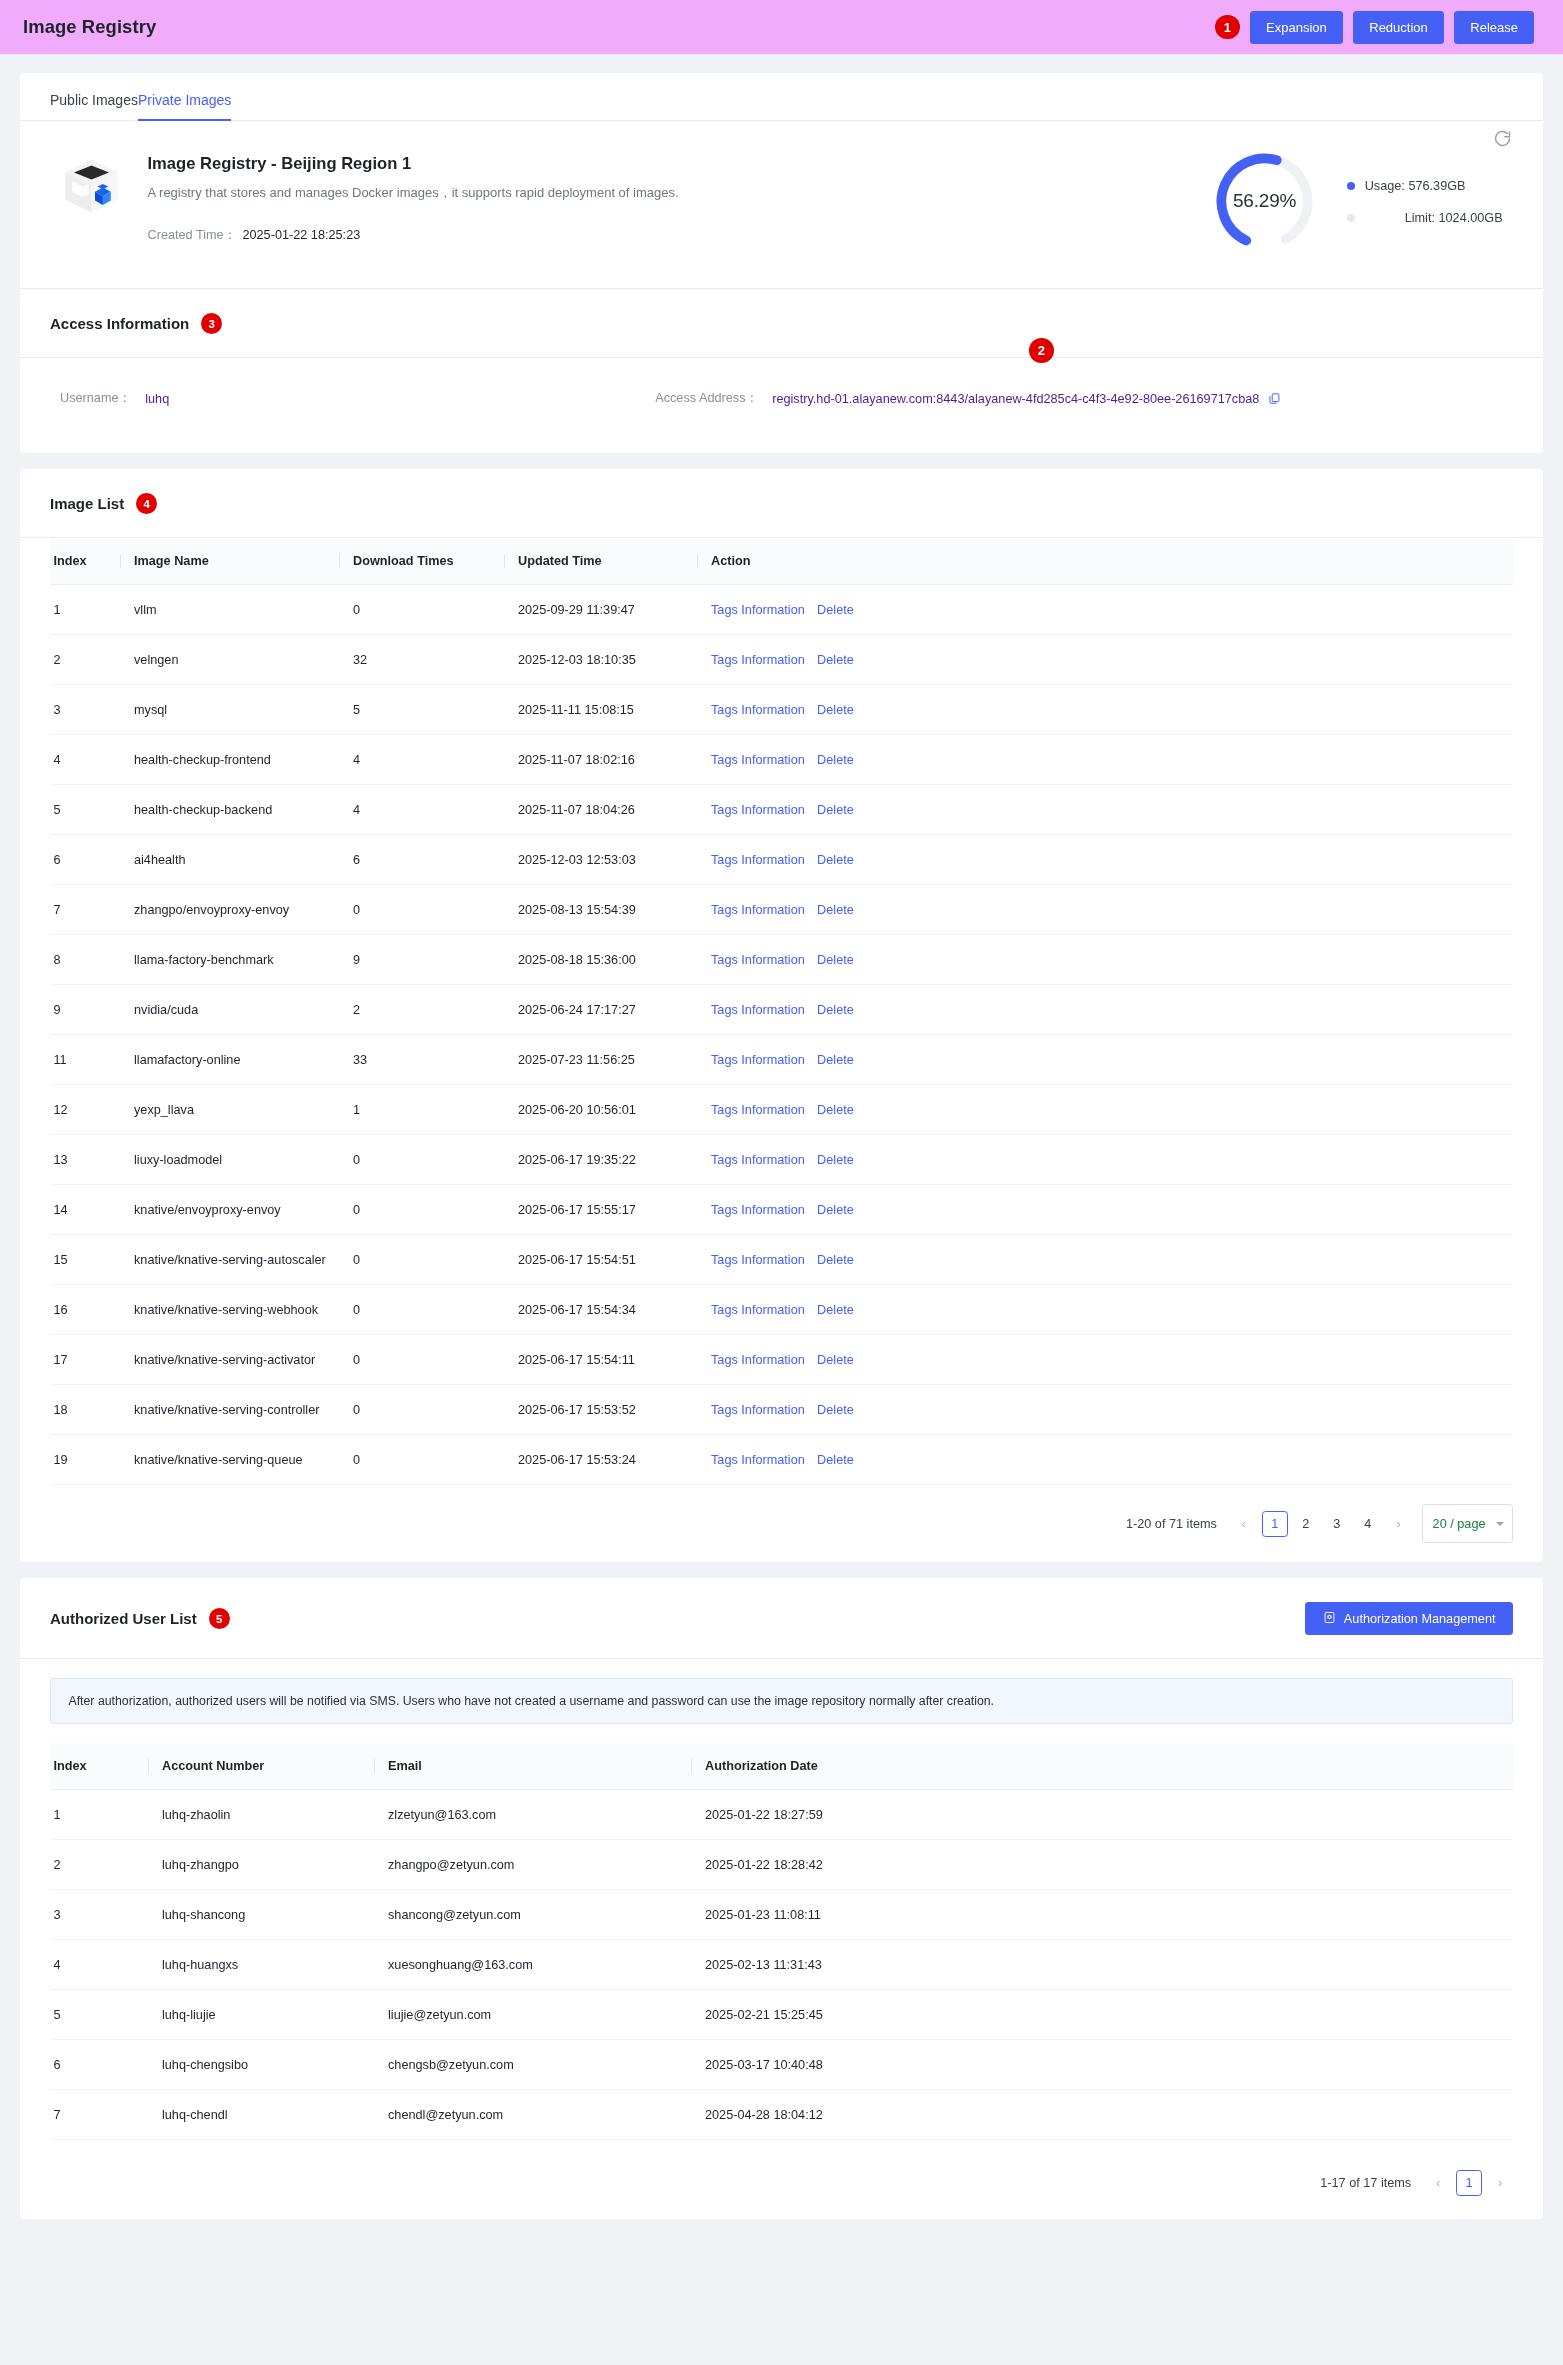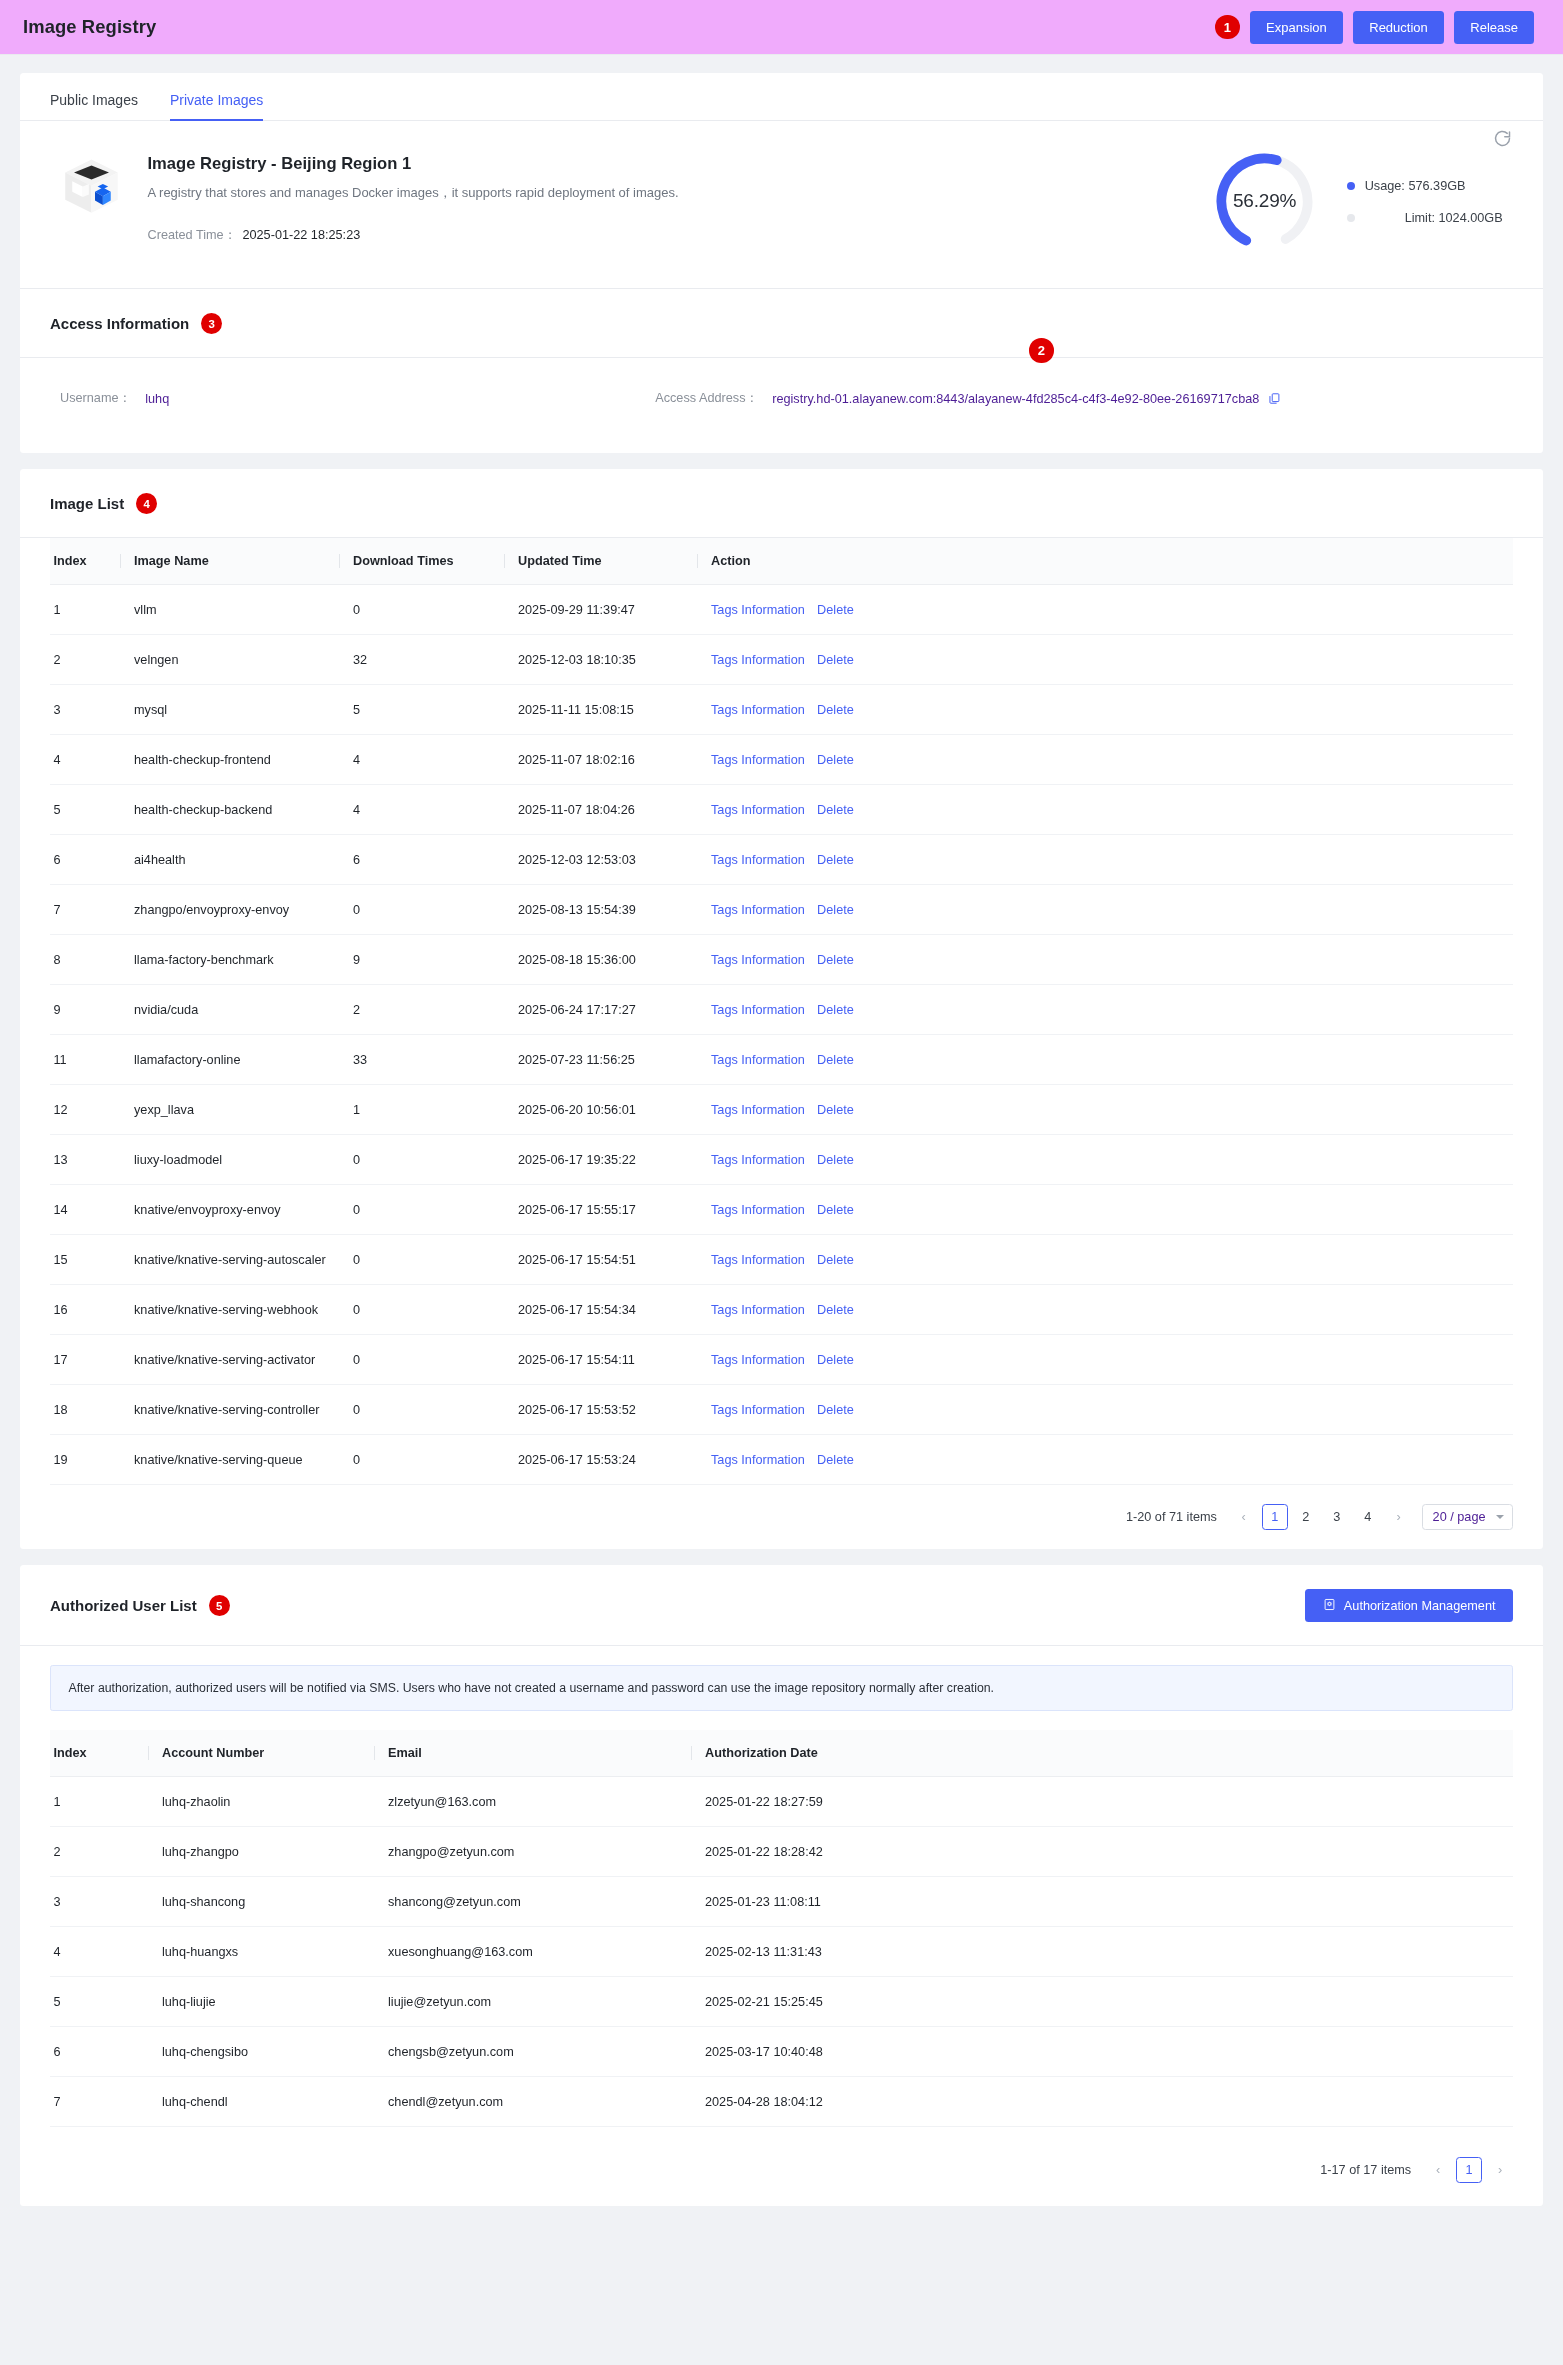--- a/index.html
+++ b/index.html
@@ -68,21 +68,20 @@
   }
   .card {
     background: #ffffff;
     border-radius: 3.5px;
   }
 
   
   .tabs-row {
     display: flex;
     align-items: flex-end;
-    gap: 32px;
     padding: 19px 30px 0 30px;
     border-bottom: 0.9px solid #e9ebef;
   }
   .tab {
     font-size: 14px;
     color: #3b4149;
     padding-bottom: 11.4px;
     cursor: pointer;
     border-bottom: 2.6px solid transparent;
     margin-bottom: -0.9px;
@@ -298,29 +297,29 @@
     color: #3b4149;
     cursor: pointer;
     padding: 0 5.3px;
   }
   .pg.active {
     border-color: #4560f5;
     color: #4560f5;
   }
   .pg.arrow { color: #a9b0ba; }
   .page-size {
-    height: 26px;
+    height: 39px;
     border: 0.9px solid #d9dde3;
     border-radius: 3.5px;
     display: inline-flex;
     align-items: center;
     gap: 10.5px;
     padding: 0 8px 0 9.6px;
     font-size: 12.7px;
-    color: #4c1d95;
+    color: #15803d;
     cursor: pointer;
     margin-left: 5.3px;
   }
   .caret {
     border-left: 4px solid transparent;
     border-right: 4px solid transparent;
     border-top: 4.4px solid #9aa1ab;
   }
 
   

